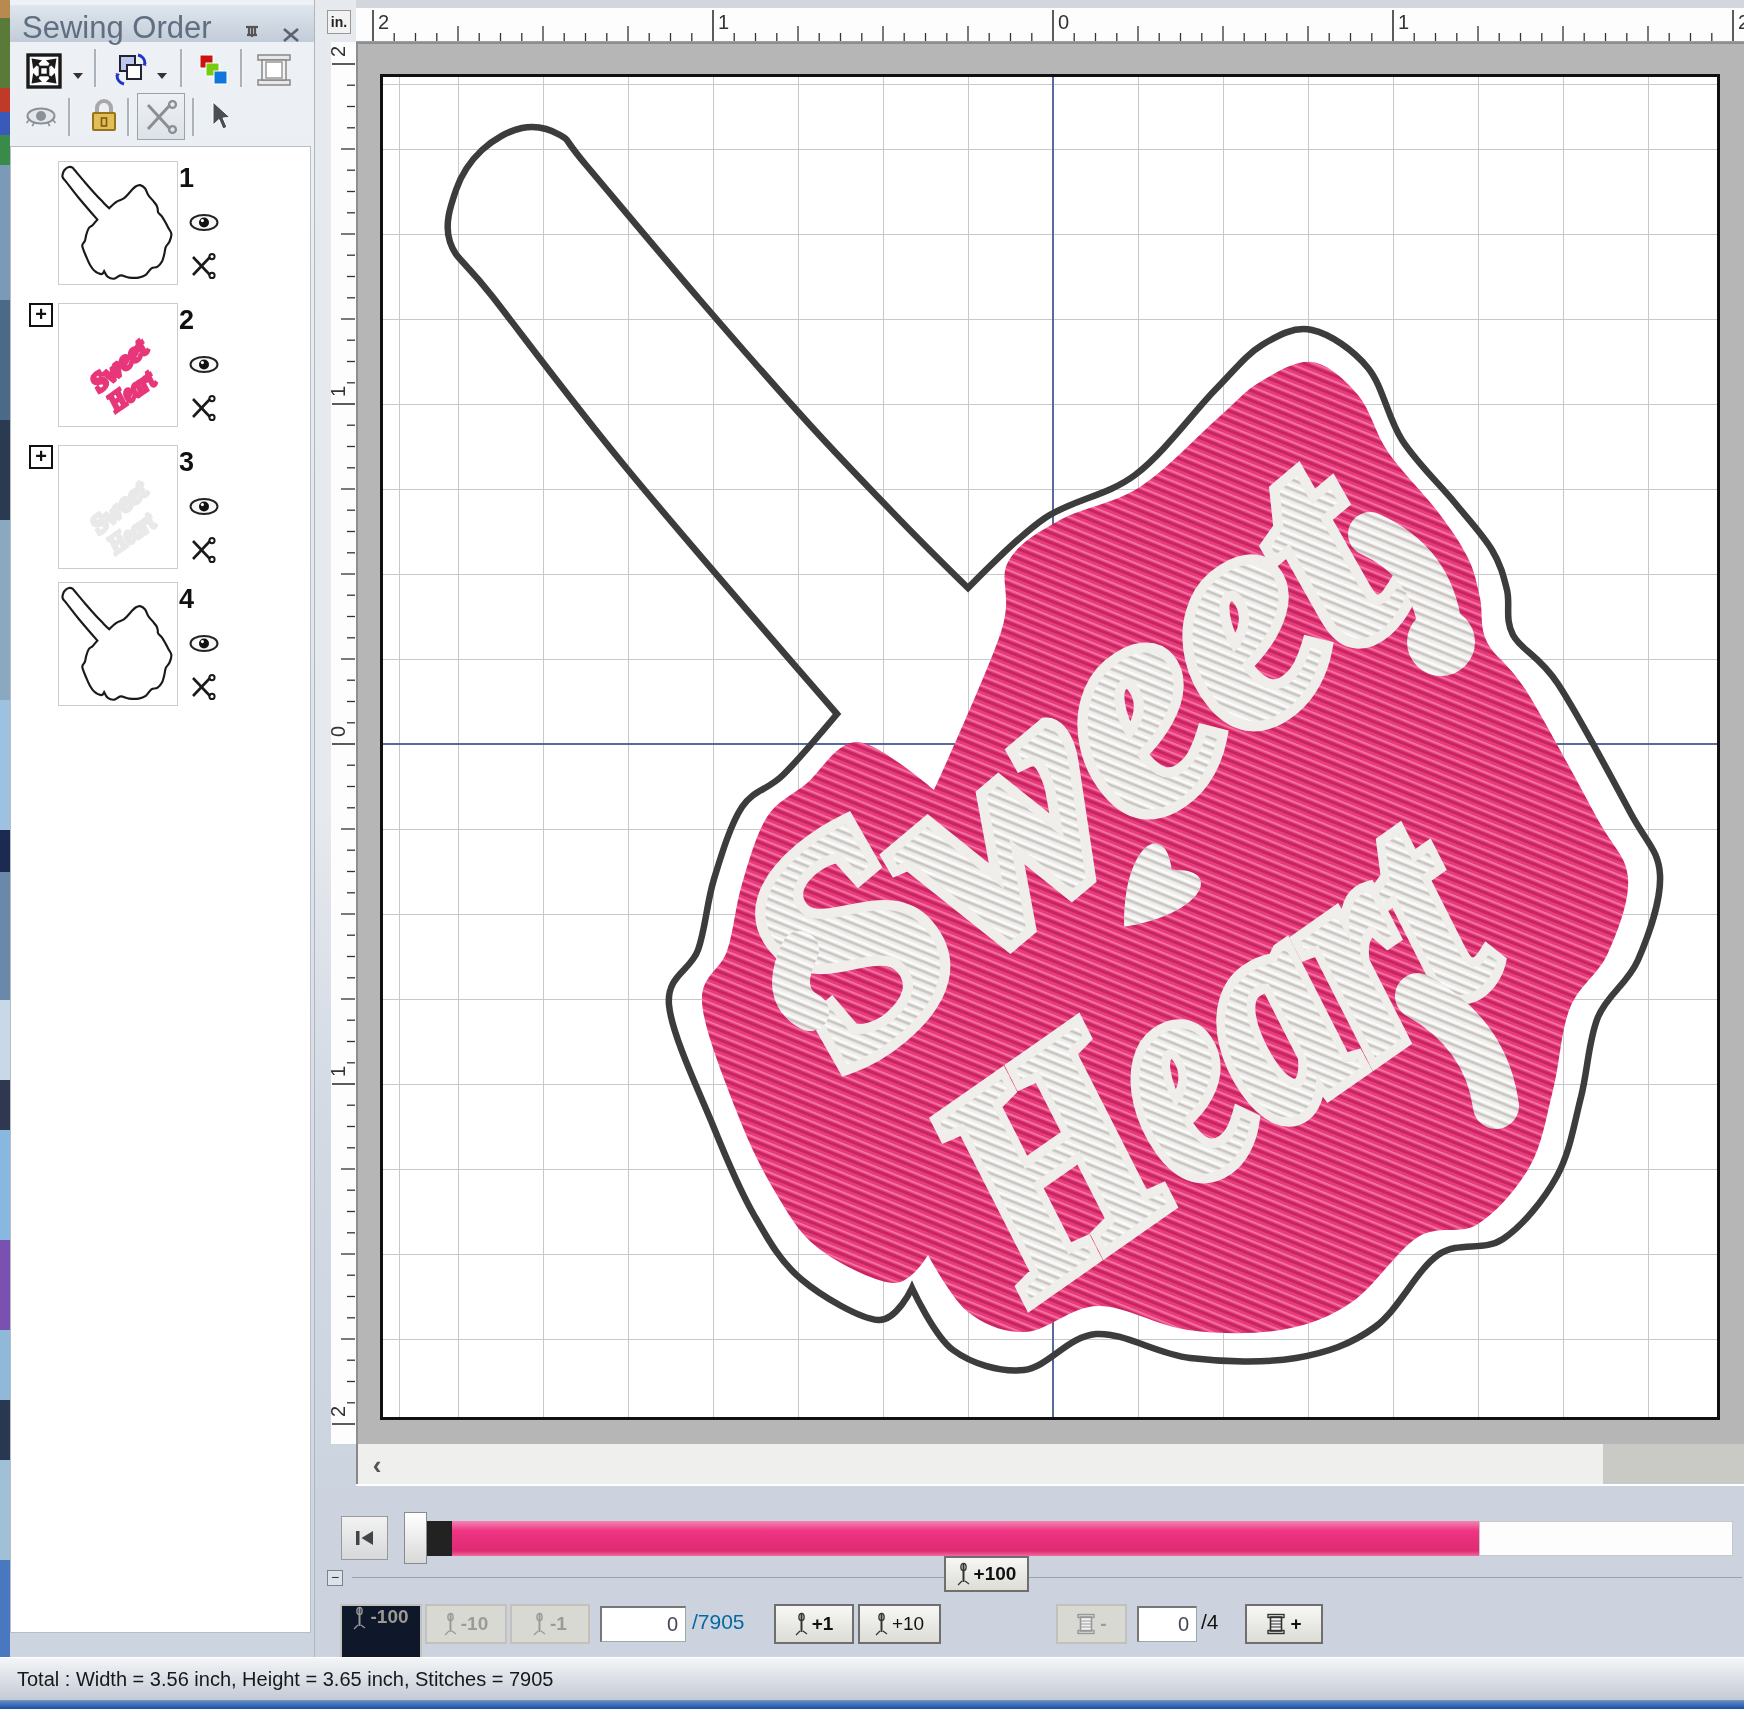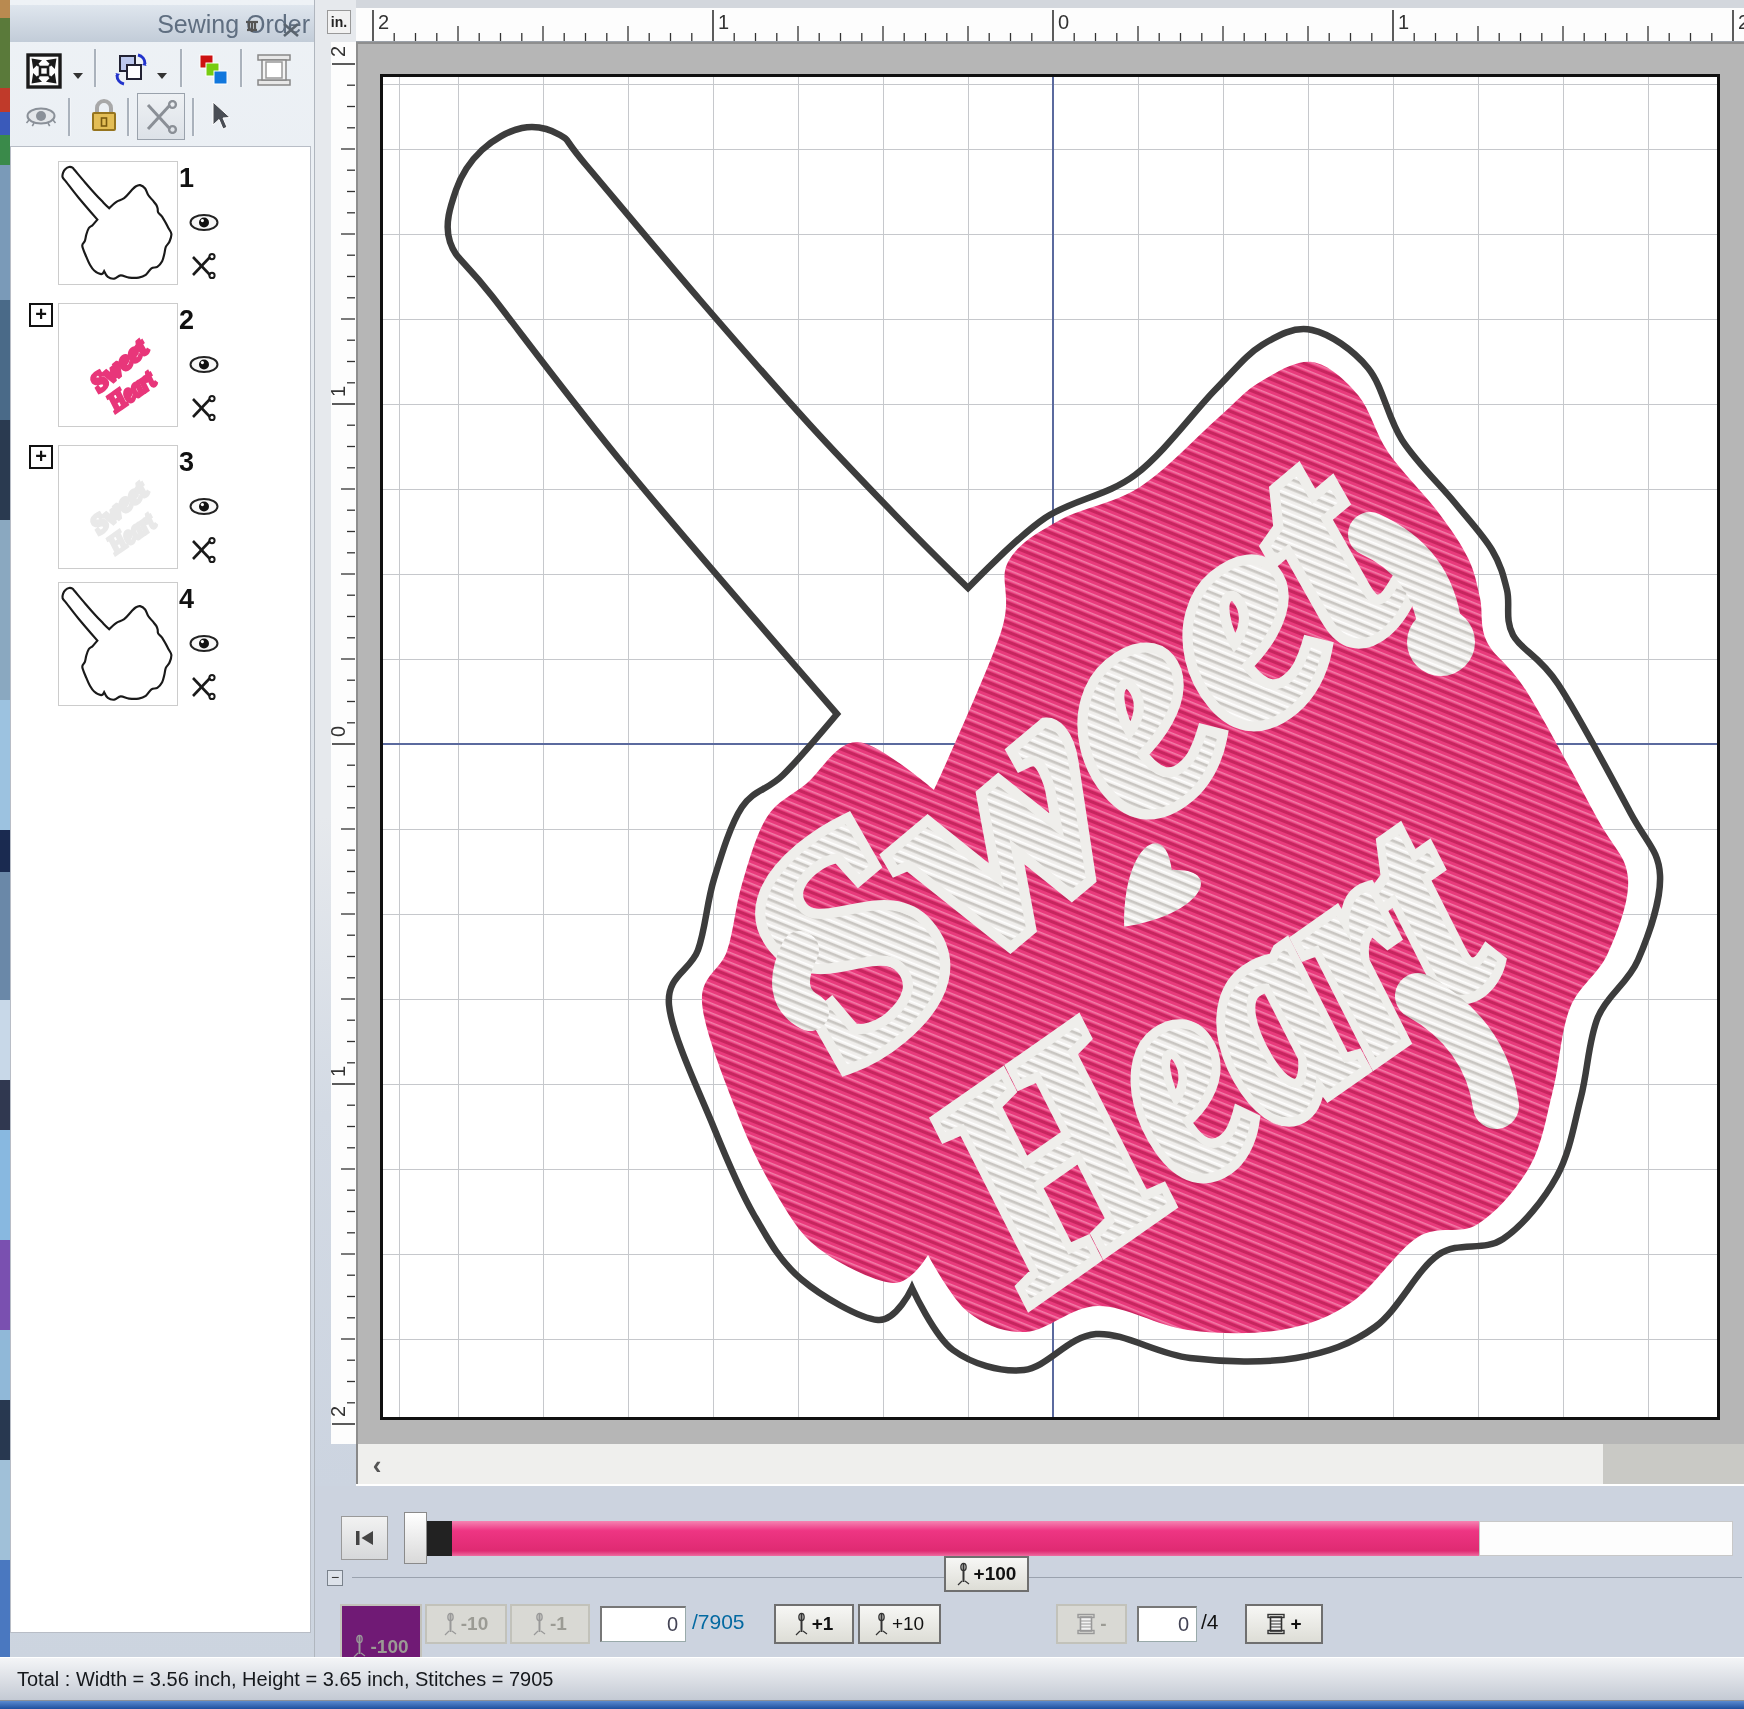--- a/index.html
+++ b/index.html
@@ -1,19 +1,19 @@
 <!DOCTYPE html>
 <html><head><meta charset="utf-8"><style>
 * { margin:0; padding:0; box-sizing:border-box; }
 body { width:1744px; height:1709px; position:relative; overflow:hidden; background:#fff;
        font-family:"Liberation Sans", sans-serif; }
 #panel { position:absolute; left:10px; top:0; width:305px; height:1657px;
   background:linear-gradient(#eef2f6,#ccd4df); border-right:1px solid #b0b6be; }
 #ptitle { position:absolute; left:0; top:5px; width:100%; height:37px;
-  background:linear-gradient(#dfe6ee,#c2ccd8); color:#5f6e80; font-size:25px; padding:5px 4px 0 12px;text-align:right; }
+  background:linear-gradient(#dfe6ee,#c2ccd8); color:#5f6e80; font-size:31px; padding:5px 4px 0 12px; }
 #tools1 { position:absolute; left:0; top:44px; width:100%; height:48px; display:flex; align-items:center; padding-left:8px; }
 #tools2 { position:absolute; left:0; top:93px; width:100%; height:48px; display:flex; align-items:center; padding-left:8px; }
 #plist { position:absolute; left:0; top:146px; width:301px; height:1487px; background:#fff; border:1px solid #b8bdc6; }
 #canvas { position:absolute; left:356px; top:42px; width:1388px; height:1410px; background:#b6b6b6;
   border-top:2px solid #8e8e8e; border-left:2px solid #8e8e8e; }
 #page { position:absolute; left:380px; top:74px; width:1340px; height:1346px; background:#fff; border:3px solid #101010;
   background-image: repeating-linear-gradient(to right, #c6c8cc 0 1px, transparent 1px 85px),
                     repeating-linear-gradient(to bottom, #c6c8cc 0 1px, transparent 1px 85px);
   background-position: 75px 0, 0 72px; }
 .vsep { position:absolute; top:5px; width:2px; height:38px; background:#aab2bc; box-shadow:1px 0 0 #f2f5f8; }
@@ -412,21 +412,21 @@
       <rect x="2" y="2" width="3.5" height="14" fill="#444"></rect>
       <path d="M19 2 L19 16 L7.5 9 Z" fill="#444"></path>
     </svg>
   </div>
 <div style="position:absolute;left:427px;top:1521px;width:25px;height:35px;background:#222"></div>
 <div style="position:absolute;left:452px;top:1521px;width:1027px;height:35px;background:linear-gradient(#f584b2,#ee3583 28%,#df2a72 85%,#ef6ba0)"></div>
 <div style="position:absolute;left:1479px;top:1521px;width:254px;height:35px;background:#fdfdfd;border:1px solid #c8c8c8"></div>
 <div style="position:absolute;left:404px;top:1512px;width:23px;height:52px;background:linear-gradient(#ffffff,#d9d9d9);border:1px solid #8a8a8a"></div>
 <div style="position:absolute;left:327px;top:1570px;width:16px;height:16px;border:1px solid #7a828c;background:#dde2ea;text-align:center;line-height:13px;font-size:14px;color:#333">−</div>
 <div style="position:absolute;left:352px;top:1577px;width:1390px;height:1px;background:#9aa2ae"></div>
-<div style="position:absolute;left:340px;top:1604px;width:82px;height:56px;background:#701a75;border:2px solid #c2c2ba;color:#9b9b94;box-sizing:border-box;display:flex;align-items:flex-end;justify-content:center;gap:4px;font-size:19px;font-weight:bold"><svg width="13" height="24" viewBox="0 0 13 24">
+<div style="position:absolute;left:340px;top:1604px;width:82px;height:56px;background:#0f172a;border:2px solid #c2c2ba;color:#9b9b94;box-sizing:border-box;display:flex;align-items:flex-start;justify-content:center;gap:4px;font-size:19px;font-weight:bold"><svg width="13" height="24" viewBox="0 0 13 24">
       <g stroke="#999" fill="none">
         <line x1="6.5" y1="2" x2="6.5" y2="20" stroke-width="2"></line>
         <ellipse cx="6.5" cy="5" rx="2.6" ry="3.6" stroke-width="1.4"></ellipse>
         <path d="M1 23 L5 19 M12 22 L8 19" stroke-width="1.2"></path>
       </g>
     </svg>-100</div>
 <div style="position:absolute;left:425px;top:1604px;width:82px;height:40px;background:#d9d9d4;border:2px solid #c2c2ba;color:#9b9b94;box-sizing:border-box;display:flex;align-items:center;justify-content:center;gap:4px;font-size:19px;font-weight:bold"><svg width="13" height="24" viewBox="0 0 13 24">
       <g stroke="#999" fill="none">
         <line x1="6.5" y1="2" x2="6.5" y2="20" stroke-width="2"></line>
         <ellipse cx="6.5" cy="5" rx="2.6" ry="3.6" stroke-width="1.4"></ellipse>

